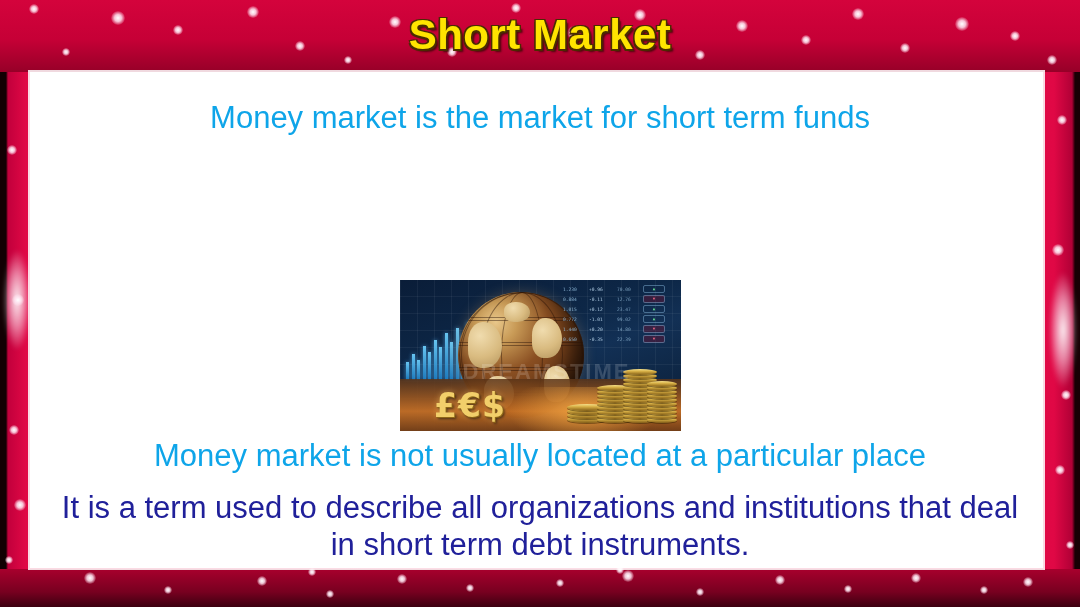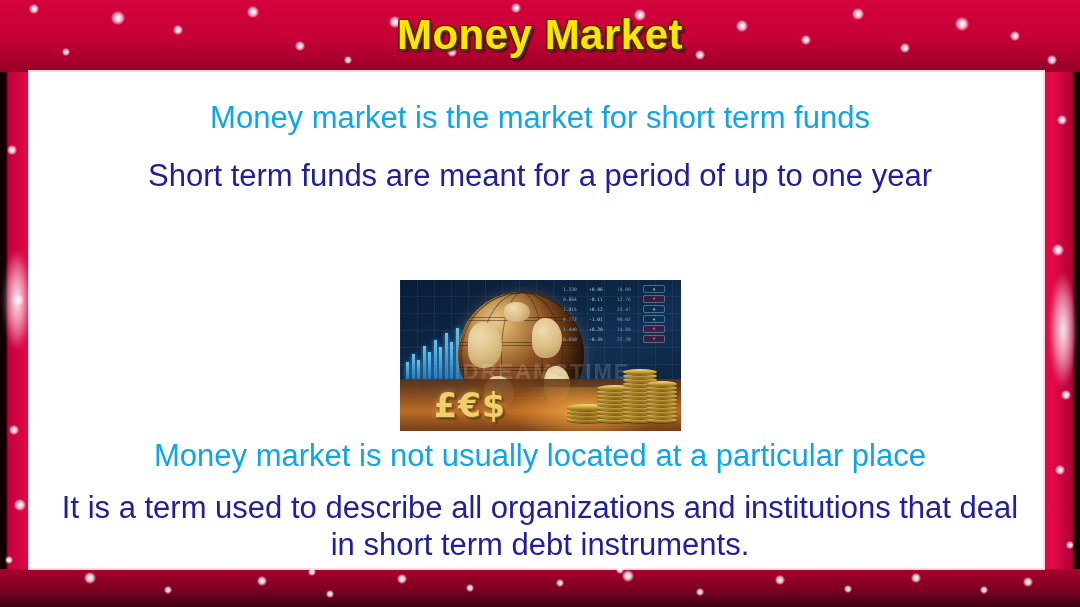--- a/index.html
+++ b/index.html
@@ -316,26 +316,25 @@
       <div class="sparkle" style="left: 696px; top: 588px; width: 8px; height: 8px;"></div>
       <div class="sparkle" style="left: 775px; top: 575px; width: 10px; height: 10px;"></div>
       <div class="sparkle" style="left: 844px; top: 585px; width: 8px; height: 8px;"></div>
       <div class="sparkle" style="left: 911px; top: 573px; width: 10px; height: 10px;"></div>
       <div class="sparkle" style="left: 980px; top: 586px; width: 8px; height: 8px;"></div>
       <div class="sparkle" style="left: 1023px; top: 577px; width: 10px; height: 10px;"></div>
       <div class="sparkle" style="left: 616px; top: 566px; width: 8px; height: 8px;"></div>
       <div class="sparkle" style="left: 308px; top: 568px; width: 8px; height: 8px;"></div>
     </div>
 
-  <div class="title">Money Market</div>
+  <div class="title">Short Market</div>
 
   <div class="panel"></div>
 
   <div class="line line-black l1">Money market is the market for short term funds</div>
-  <div class="line line-blue l2">Short term funds are meant for a period of up to one year</div>
 
   <div class="photo">
     <div class="ph-bg"></div>
     <div class="ph-chart" id="ph-chart">
         <i style="left: 2px; height: 18px;"></i>
         <i style="left: 7.5px; height: 26px;"></i>
         <i style="left: 13px; height: 20px;"></i>
         <i style="left: 18.5px; height: 34px;"></i>
         <i style="left: 24px; height: 28px;"></i>
         <i style="left: 29.5px; height: 40px;"></i>

